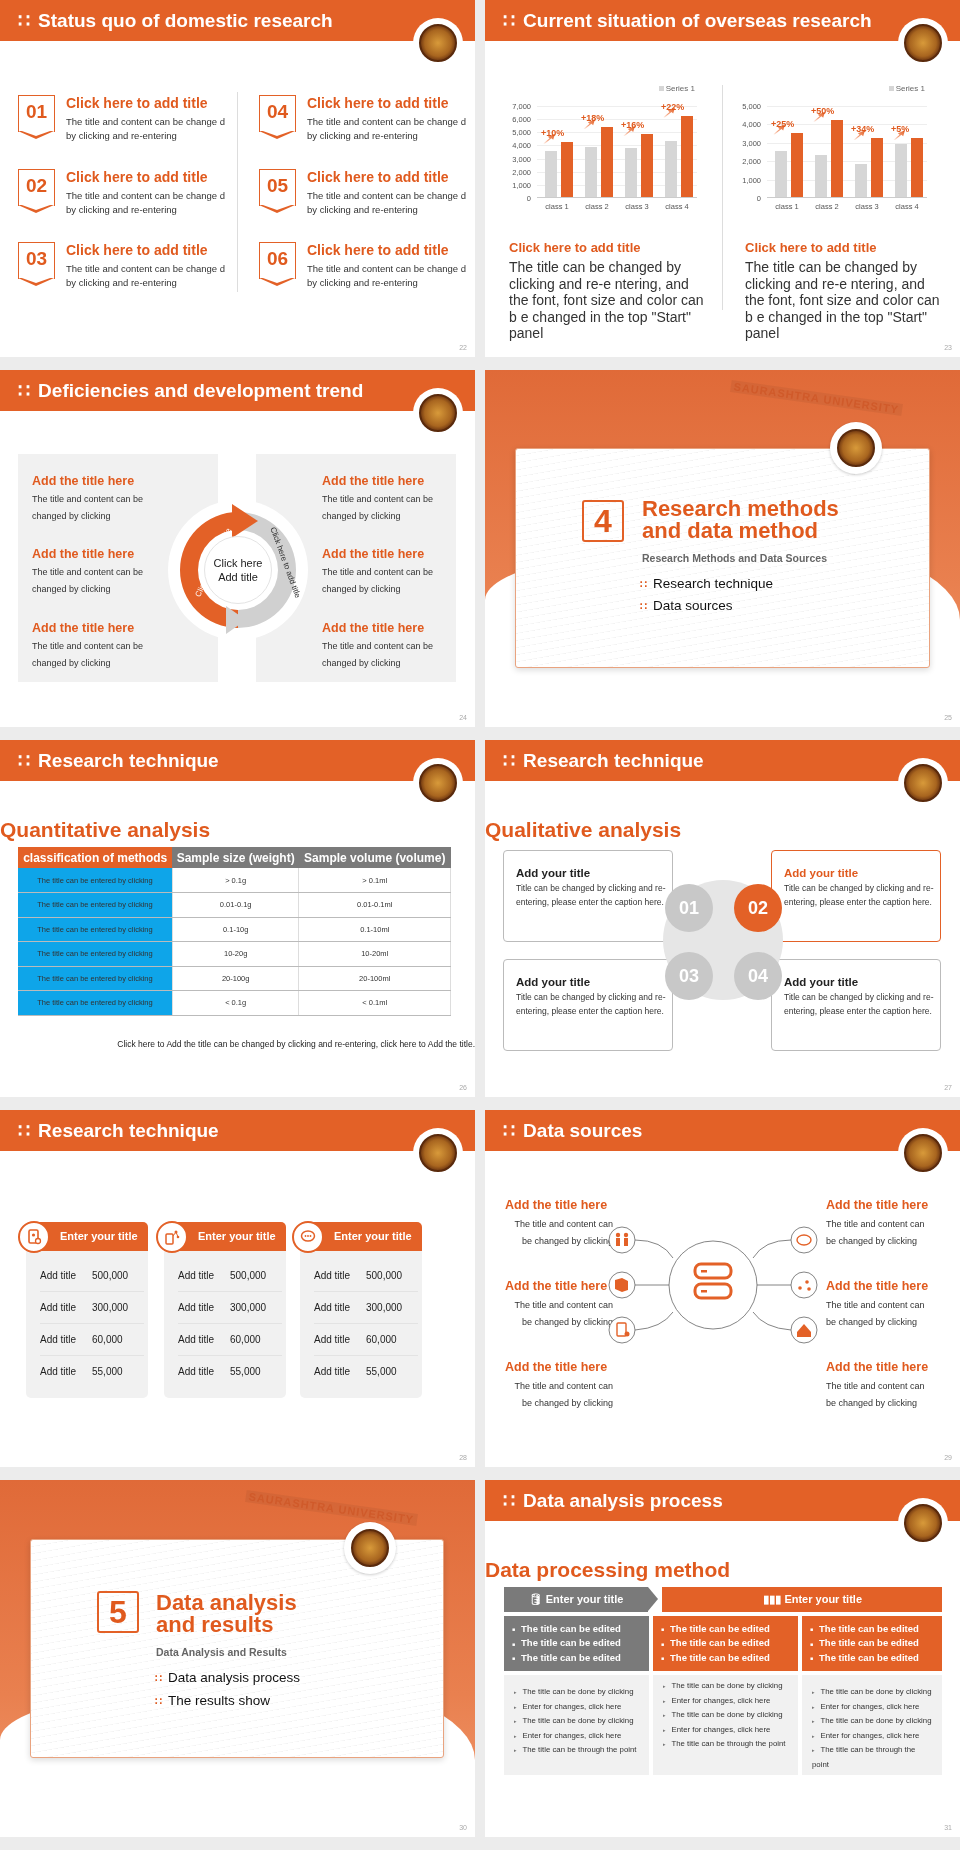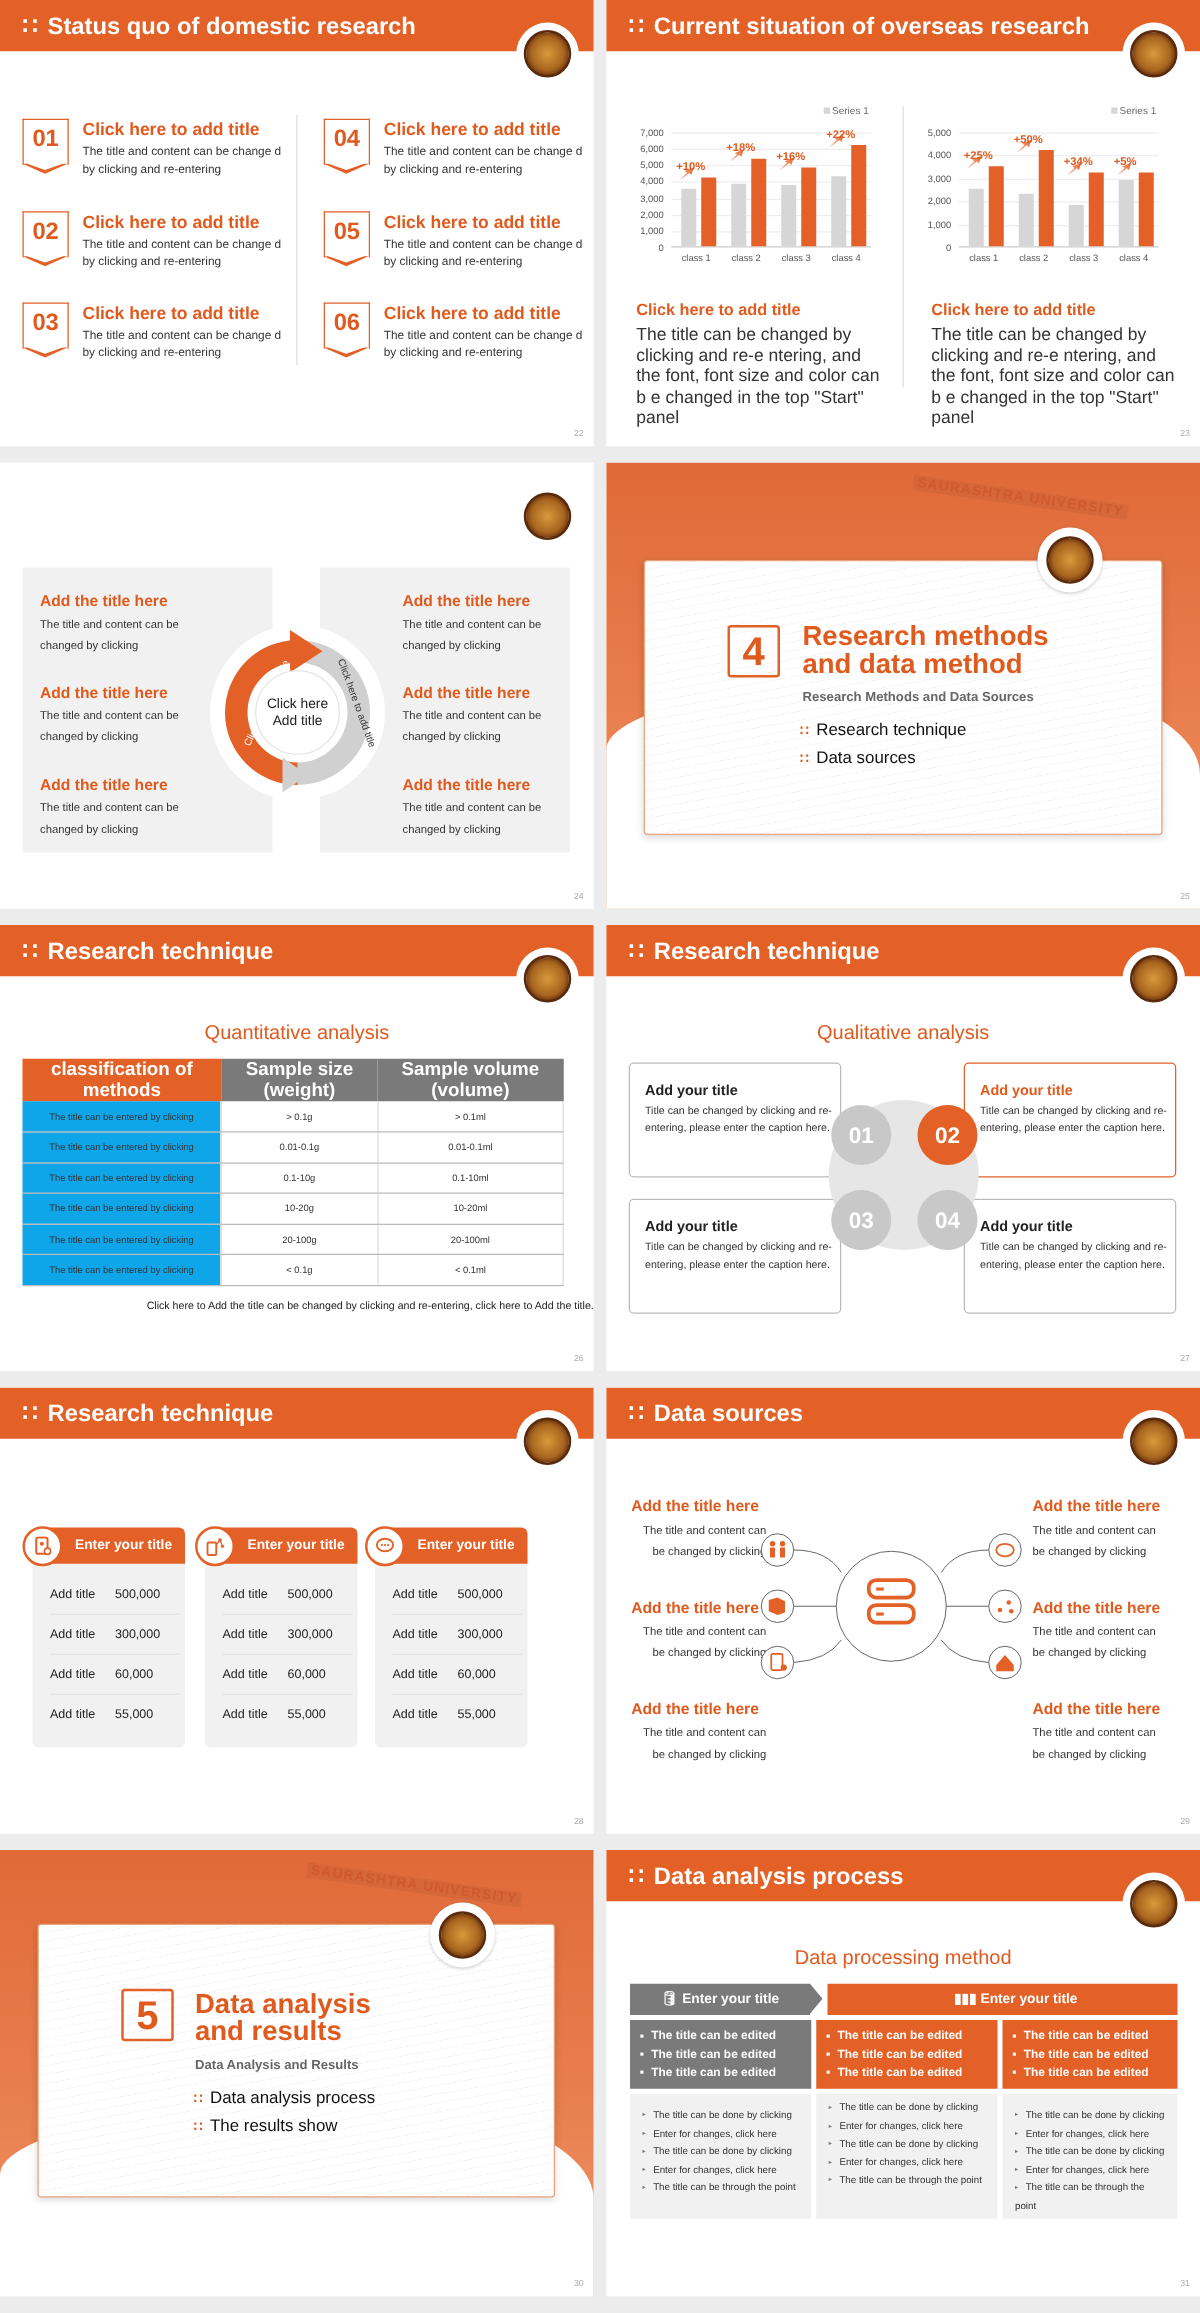--- a/index.html
+++ b/index.html
@@ -50,23 +50,23 @@
 .sec-bgshape{position:absolute;left:0;top:170px;width:100%;height:200px;background:#fff;border-radius:60% 40% 0 0/30% 40% 0 0}
 .uni-sign{position:absolute;font-size:11px;font-weight:bold;color:#d05a2a;letter-spacing:1px;transform:rotate(8deg);background:rgba(0,0,0,0.05);padding:0 3px;white-space:nowrap}
 .sec-card{position:absolute;background:#fff;border:1px solid #e9a37f;border-radius:3px;box-shadow:0 2px 6px rgba(0,0,0,0.15);background-image:repeating-linear-gradient(170deg,rgba(200,200,200,0.0) 0px,rgba(200,200,200,0.0) 6px,rgba(200,200,200,0.25) 7px)}
 .sec-num{position:absolute;width:42px;height:42px;border:2px solid #e36127;border-radius:3px;color:#e05a1e;font-size:32px;font-weight:bold;text-align:center;line-height:38px}
 .sec-title{position:absolute;color:#e05a1e;font-size:22px;font-weight:bold;line-height:22px}
 .sec-sub{position:absolute;color:#666;font-size:10.5px;font-weight:bold;white-space:nowrap}
 .sec-li{position:absolute;font-size:13.5px;color:#111;white-space:nowrap}
 .sec-li .dots{color:#e05a1e;font-weight:bold;margin-right:6px;font-size:11px}
 .sec-logo{position:absolute;width:52px;height:52px;border-radius:50%;background:#fff;display:flex;align-items:center;justify-content:center;box-shadow:0 1px 3px rgba(0,0,0,0.2)}
 
-.sub-title{position:absolute;width:100%;text-align:center;font-size:16px;font-weight:normal;color:#e05a1e}
+.sub-title{position:absolute;width:100%;text-align:left;font-size:21px;font-weight:bold;color:#e05a1e}
 table.qt{position:absolute;left:18px;top:107px;width:433px;border-collapse:collapse;font-size:7.5px;color:#333}
-table.qt th{height:21px;color:#fff;font-size:15px;font-weight:bold}
+table.qt th{height:21px;color:#fff;font-size:12px;font-weight:bold}
 table.qt th:first-child{background:#e36127}
 table.qt th{background:#7a7a7a}
 table.qt td{height:24.5px;text-align:center;border-bottom:1px solid #bbb;border-right:1px solid #ddd}
 table.qt td:first-child{background:#0ea5e9}
 .qt-note{position:absolute;left:0;width:100%;top:299px;text-align:right;font-size:8.5px;color:#222}
 
 .qbox{position:absolute;width:170px;height:92px;border:1px solid #bbb;border-radius:4px;background:#fff}
 .qbox.active{border-color:#e36127}
 .qbox-title{position:absolute;left:12px;top:16px;font-size:11.5px;font-weight:bold;color:#222}
 .qbox.active .qbox-title{color:#e05a1e}
@@ -228,20 +228,23 @@
     </div>
 
   <div class="chart-title" style="left:24px;top:240px">Click here to add title</div>
   <div class="chart-text" style="left:24px;top:259px">The title can be changed by clicking and re-e ntering, and the font, font size and color can b e changed in the top "Start" panel</div>
   <div class="chart-title" style="left:260px;top:240px">Click here to add title</div>
   <div class="chart-text" style="left:260px;top:259px">The title can be changed by clicking and re-e ntering, and the font, font size and color can b e changed in the top "Start" panel</div>
   <div class="pgnum">23</div>
 </div>
 
 <div class="slide s3">
+  <div class="hdr">
+    <div class="hdr-title"><span class="dots">∷</span><span>Deficiencies and development trend</span></div>
+  </div>
   <div class="logo-wrap">
       <div class="logo"></div>
     </div>
 
   <div class="panel" style="left:18px;top:84px;width:200px;height:228px"></div>
   <div class="panel" style="left:256px;top:84px;width:200px;height:228px"></div>
 
   <div class="p-title" style="left:32px;top:104px">Add the title here</div>
   <div class="p-text" style="left:32px;top:121px">The title and content can be changed by clicking</div>
   <div class="p-title" style="left:32px;top:177px">Add the title here</div>

